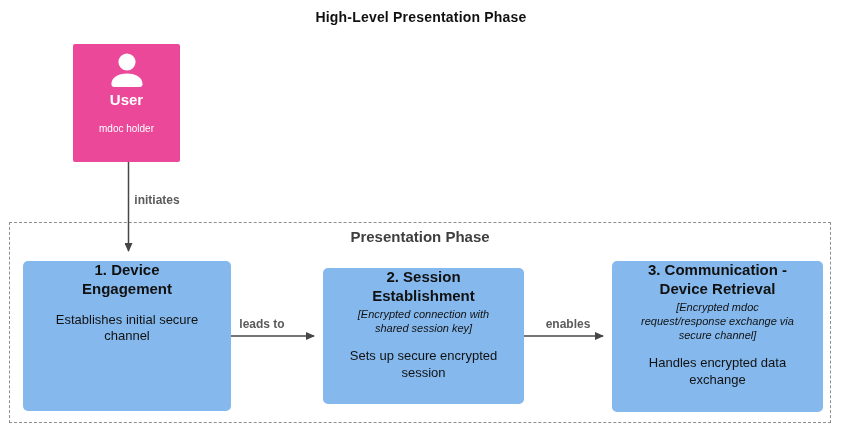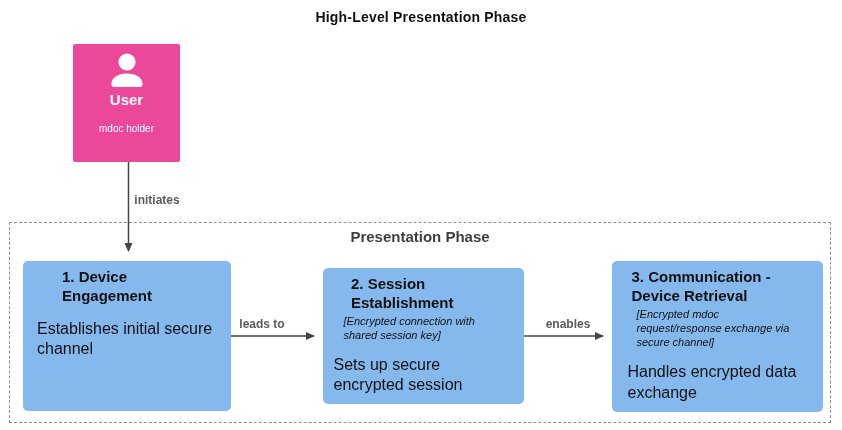--- a/index.html
+++ b/index.html
@@ -22,26 +22,26 @@
 
   .phase-container {
     position:absolute; left:9px; top:222px; width:822px; height:201px;
     border:1.5px dashed #8f8f8f; box-sizing:border-box; background:transparent;
   }
   .phase-label {
     text-align:center; margin-top:5px; font-weight:bold; font-size:15px; color:#3f3f3f;
   }
 
   .phase-box {
-    position:absolute; background:#85b9ee; border-radius:5px; text-align:left;
-    color:#111111; padding-top:7px; box-sizing:border-box;
+    position:absolute; background:#85b9ee; border-radius:5px; text-align:center;
+    color:#111111; box-sizing:border-box;
   }
   .box-title { font-weight:bold; font-size:15px; line-height:1.25; margin:0 auto; }
   .box-note  { font-style:italic; font-size:11px; line-height:1.28; margin:1px auto 0; }
-  .box-desc  { font-size:16px; line-height:1.3; margin:13px auto 0; max-width:180px; }
+  .box-desc  { font-size:13px; line-height:1.3; margin:13px auto 0; max-width:180px; }
 
   .edge-label {
     position:absolute; transform:translate(-50%,-50%);
     font-size:12px; font-weight:bold; color:#5b5b5b; white-space:nowrap;
   }
   .arrows { position:absolute; left:0; top:0; pointer-events:none; }
 </style>
 </head>
 <body>
 

